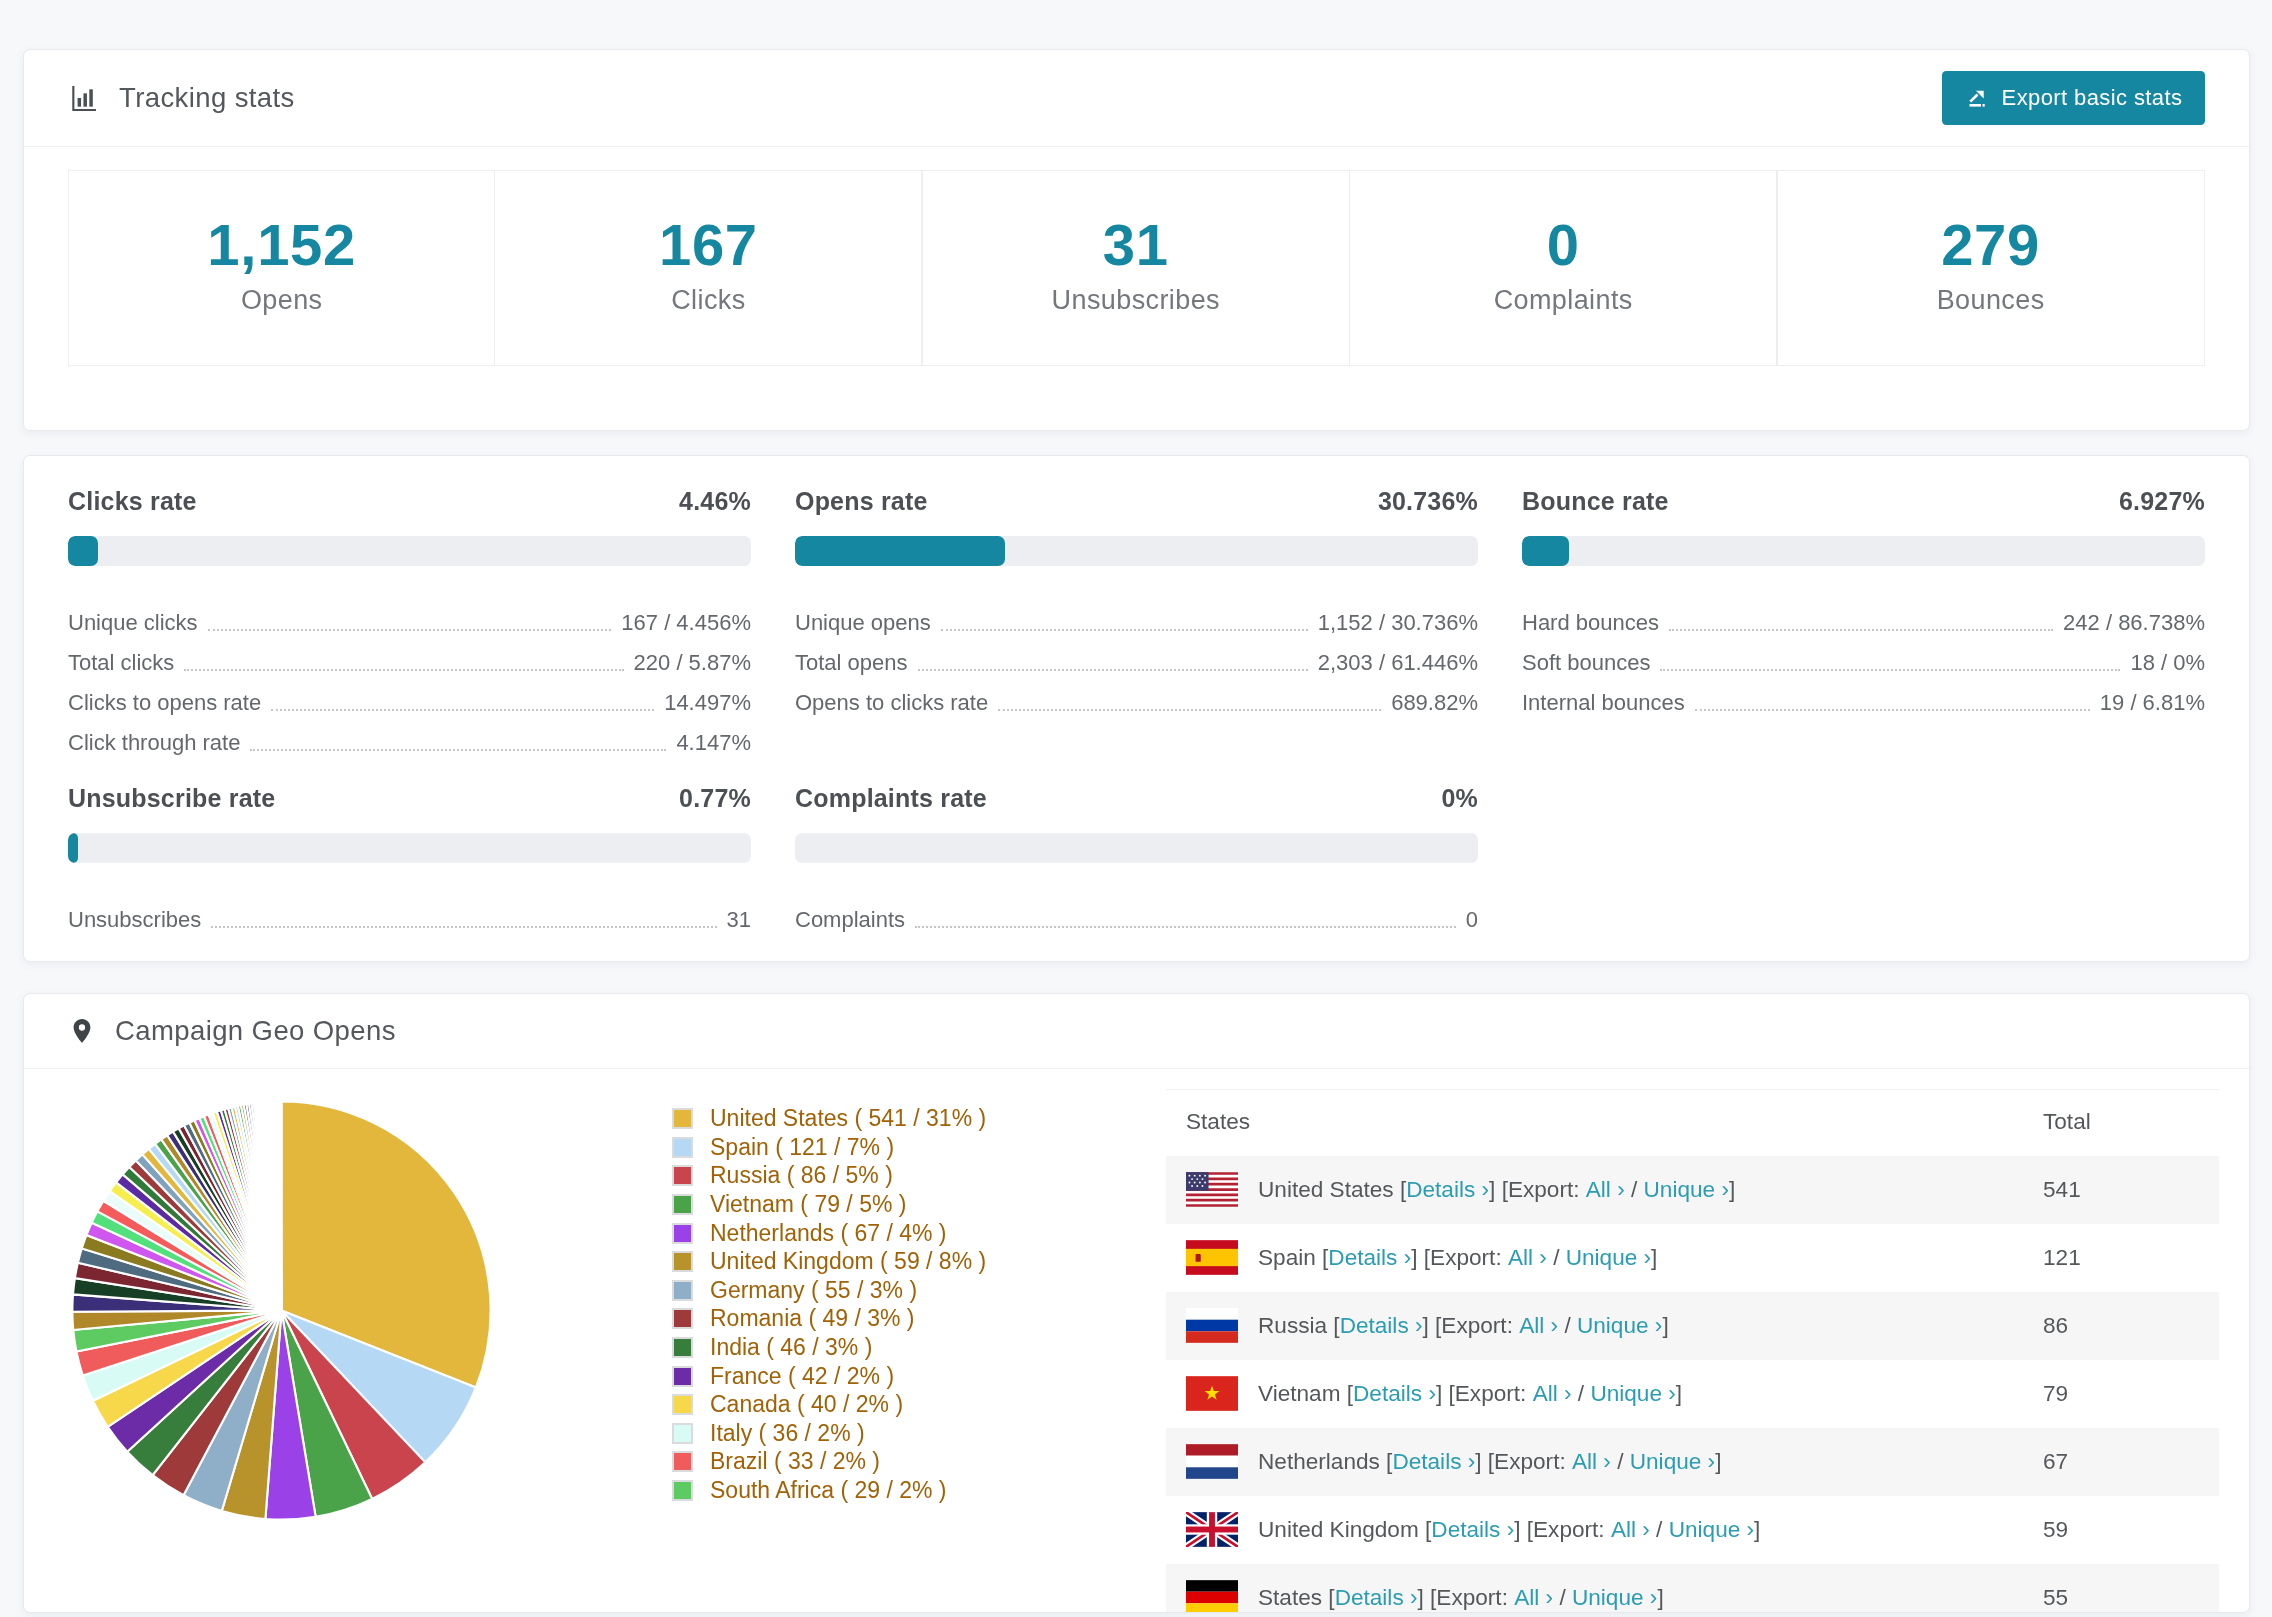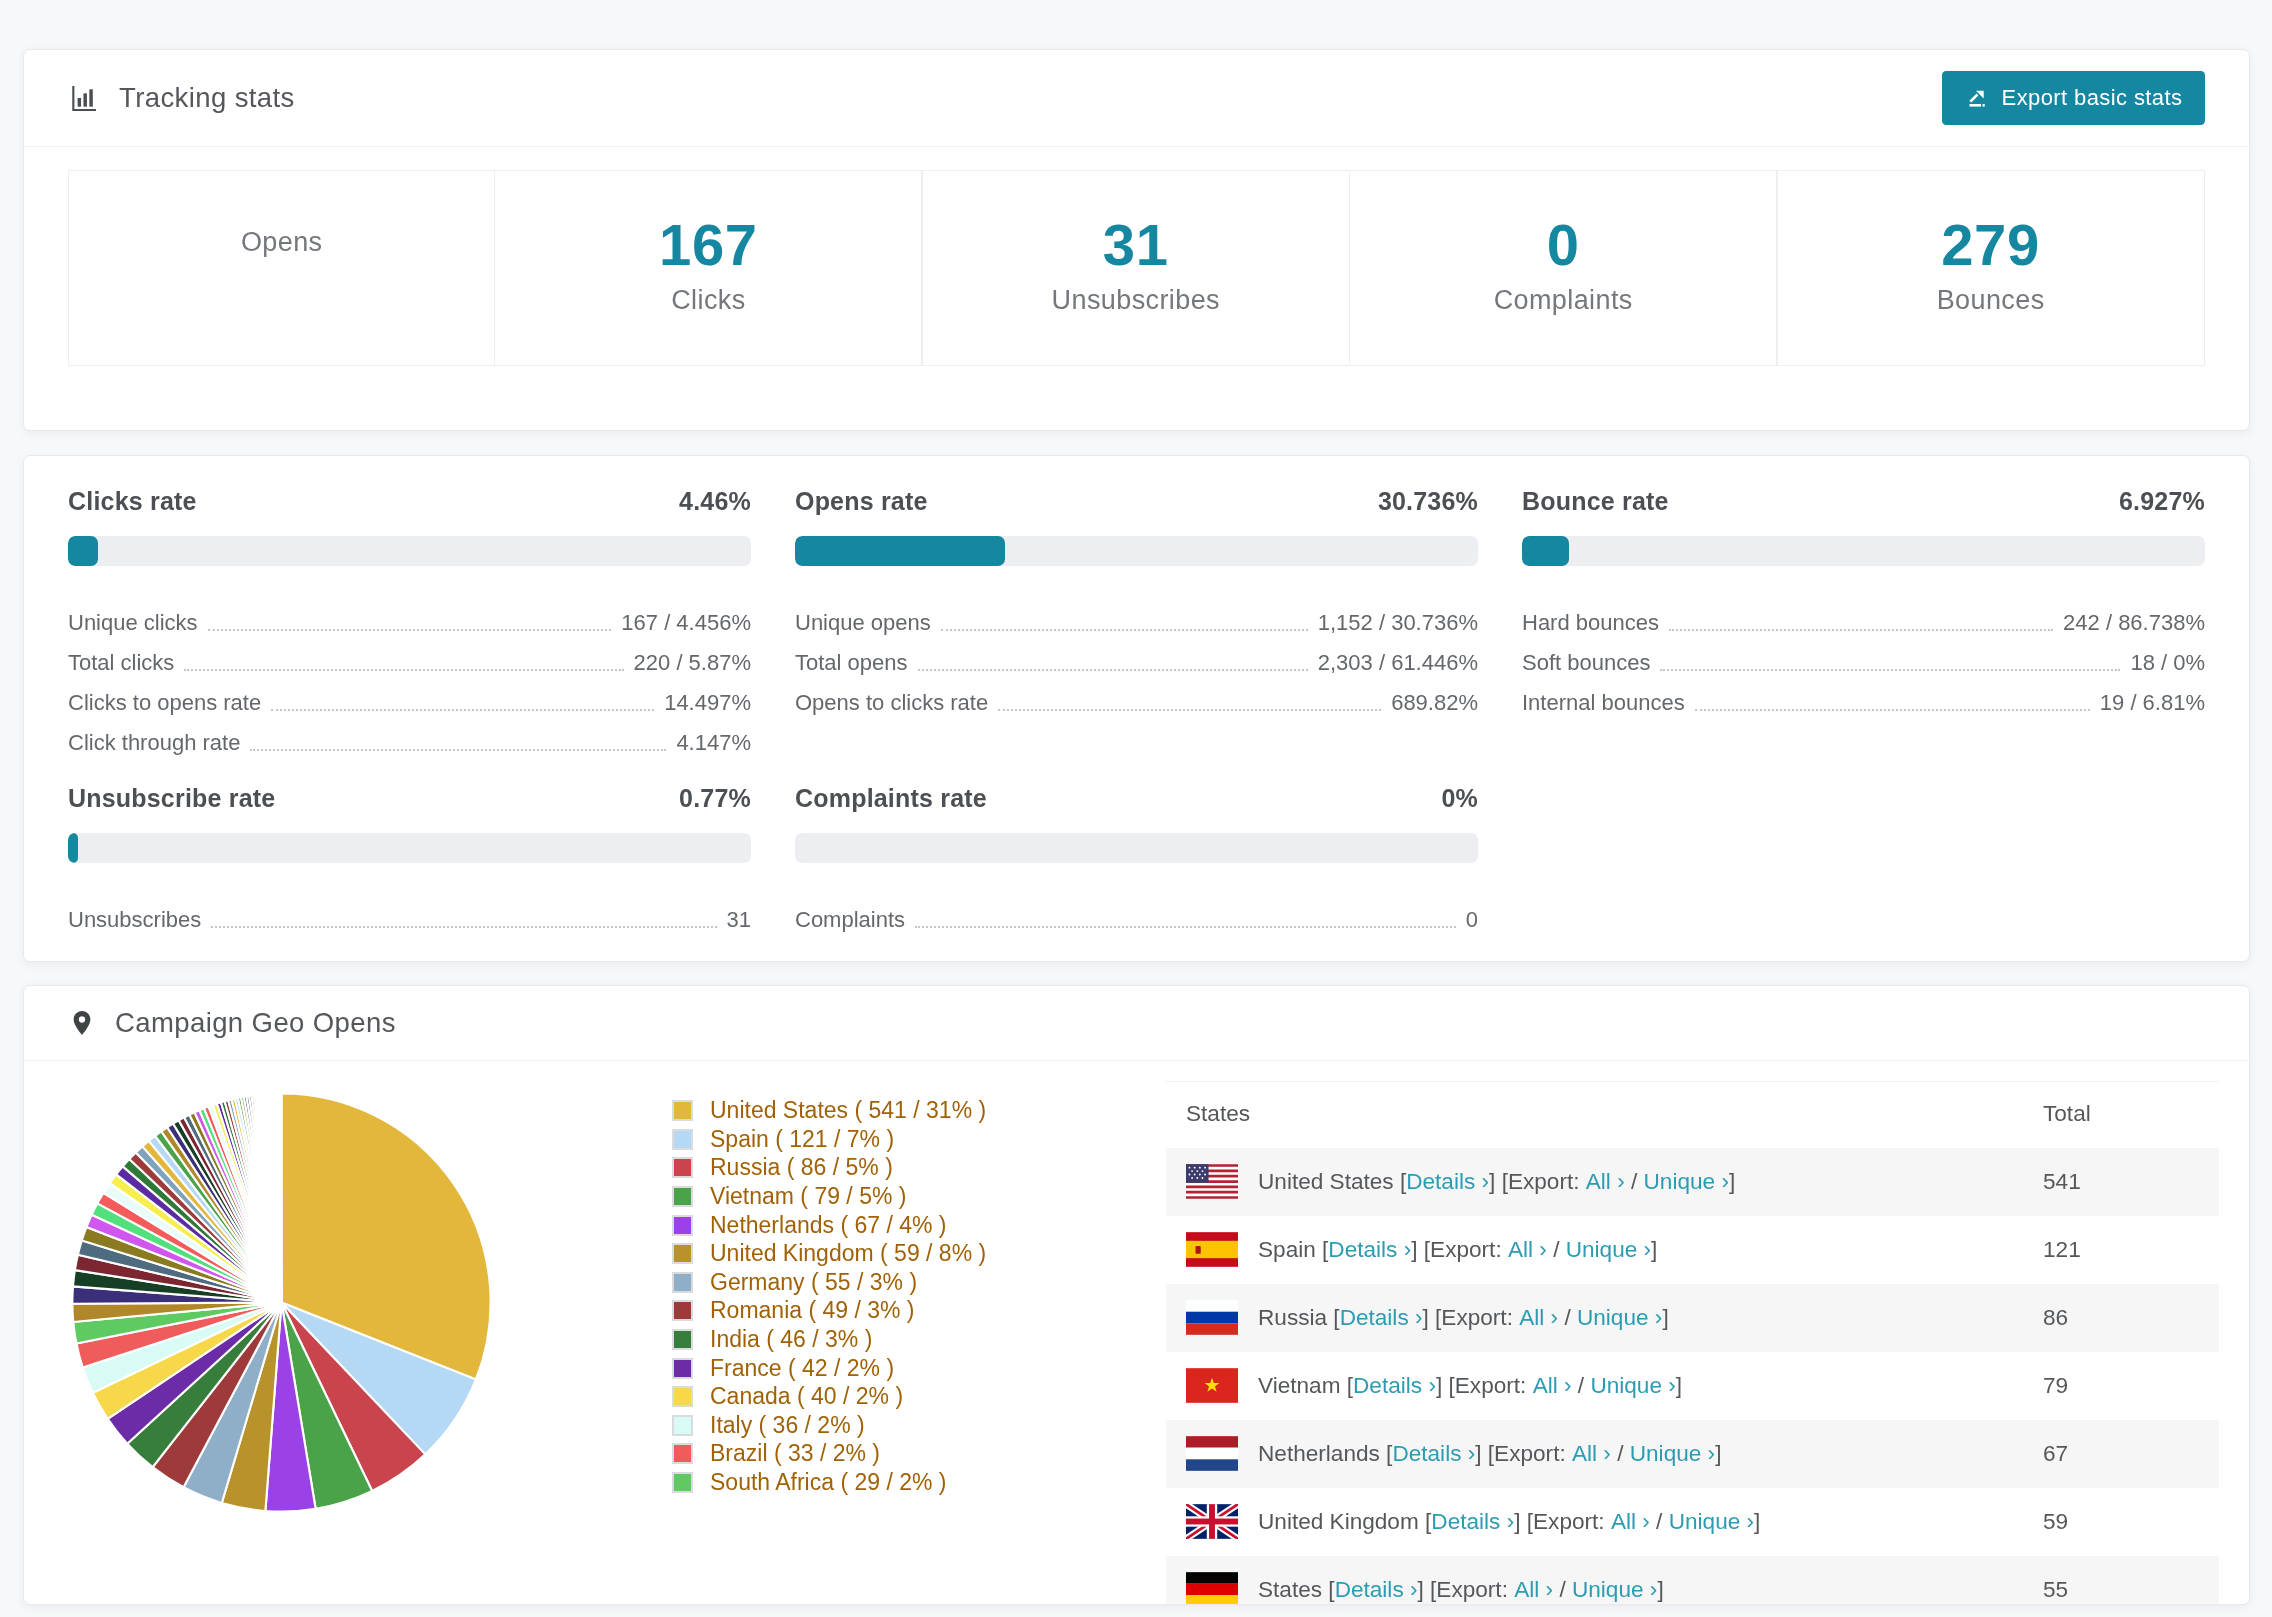--- a/index.html
+++ b/index.html
@@ -50,21 +50,21 @@
   .rates-card{margin-top:24px;padding:31px 44px 28px;}
   .rates-grid{display:grid;grid-template-columns:repeat(3,1fr);column-gap:44px;row-gap:28px;}
   .rate-head{display:flex;justify-content:space-between;align-items:baseline;
     font-size:25px;font-weight:700;color:var(--txt-dark);margin-bottom:20px;letter-spacing:0.2px;}
   .bar{height:30px;background:var(--track);border-radius:7px;margin-bottom:30px;overflow:hidden;}
   .fill{height:100%;background:var(--accent);border-radius:7px;}
   .rate-row{display:flex;align-items:flex-end;font-size:22px;color:var(--txt-mid);height:40px;}
   .leader{flex:1;border-bottom:2.1px dotted #c2c5c9;margin:0 10px;transform:translateY(-5px);}
   .row-value{white-space:nowrap;}
   
-  .geo-card{margin-top:23px;height:620px;overflow:hidden;}
+  .geo-card{margin-top:31px;height:620px;overflow:hidden;}
   .geo-body{display:flex;align-items:flex-start;padding-left:42px;}
   .pie-wrap{width:452px;margin-top:25.4px;}
   .legend{width:438px;margin:38px 0 0 154px;}
   .legend-item{display:flex;align-items:center;gap:17px;margin-bottom:5.6px;
     font-size:23px;color:#a16207;line-height:23px;}
   .swatch{width:21px;height:21px;border:2.1px solid #d9dbdd;flex:0 0 auto;}
   .geo-table-wrap{flex:1;margin:20px 30px 0 56px;}
   table.geo{width:100%;border-collapse:collapse;font-size:22.6px;color:#54585c;}
   table.geo thead th{
     text-align:left;font-weight:400;padding:18.4px 0 21px 20px;
@@ -101,20 +101,21 @@
           <path d="M4.5 19h11.5v2.6H4.5z"></path>
           <rect x="17.5" y="19" width="2.2" height="2.6"></rect>
           <path d="M6.2 17.6 L13.4 10.4 L11.6 8.6 L4.4 15.8 Z"></path>
           <path d="M17.5 4.5 L9.8 4.5 L17.5 12.2 Z" transform="translate(1.2 1.2)"></path>
         </svg>
         <span>Export basic stats</span>
       </button>
     </div>
     <div class="stat-grid">
   <div class="stat-box">
+    <div class="stat-num">1,152</div>
     <div class="stat-label">Opens</div>
   </div>
 
   <div class="stat-box">
     <div class="stat-num">167</div>
     <div class="stat-label">Clicks</div>
   </div>
 
   <div class="stat-box">
     <div class="stat-num">31</div>

